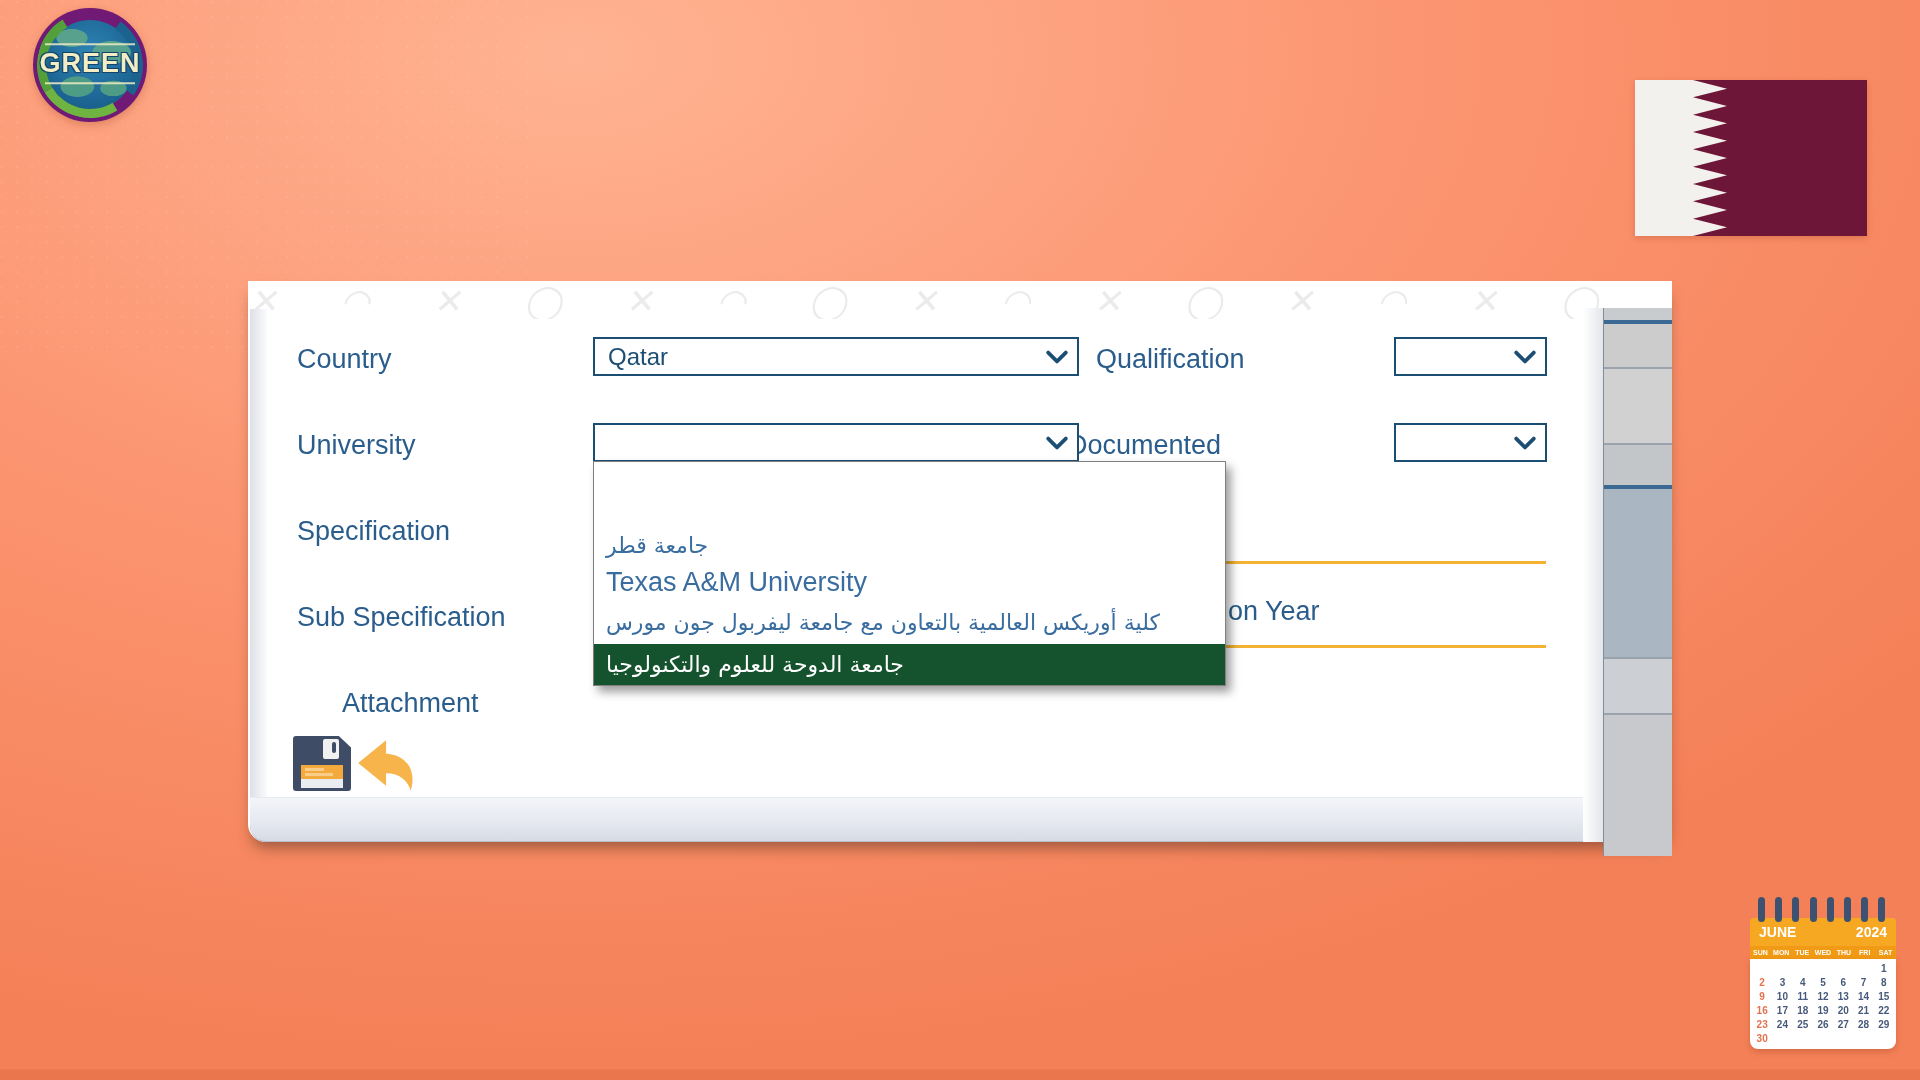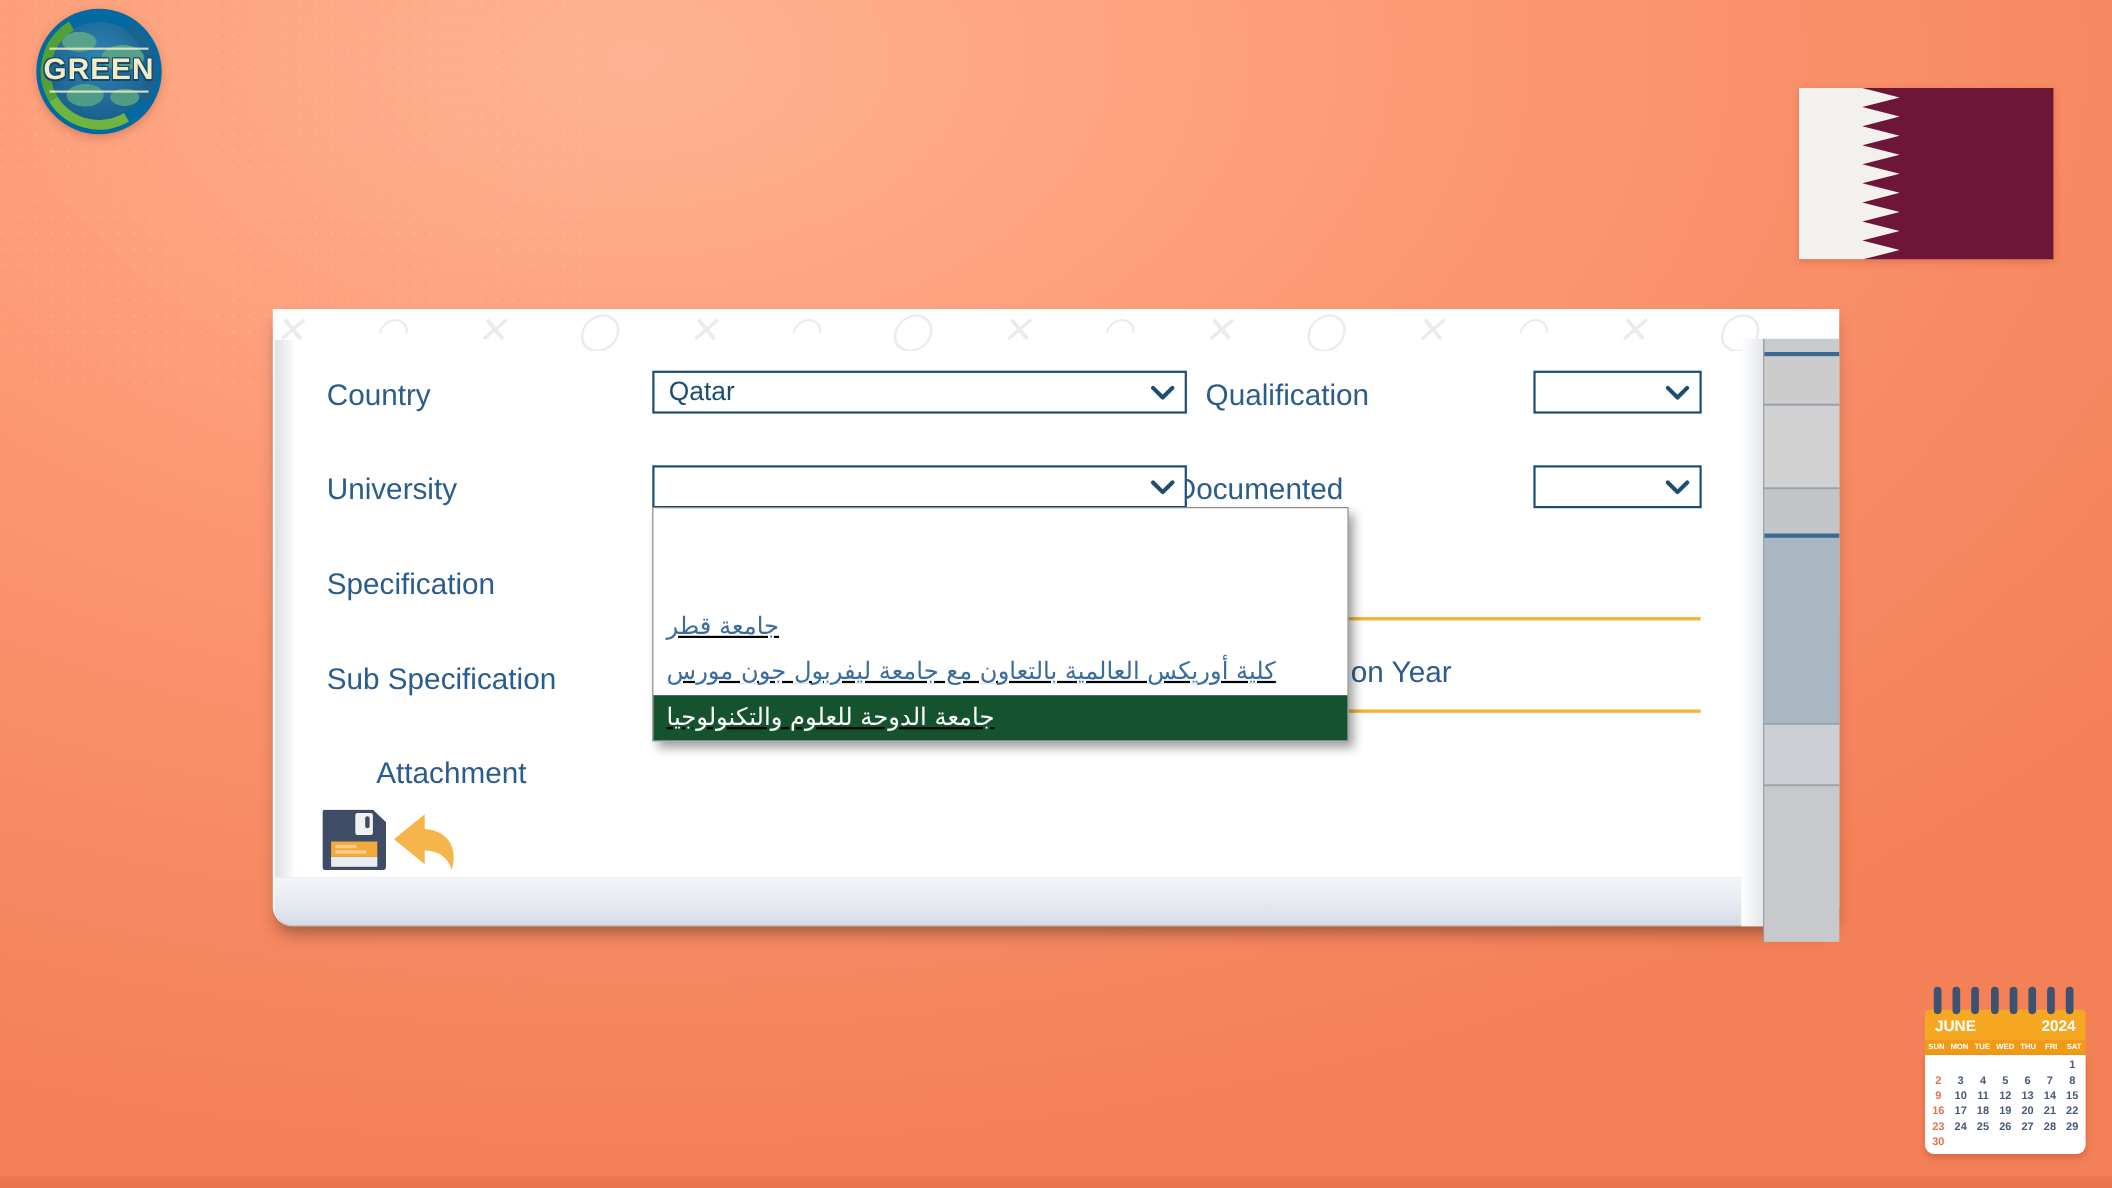--- a/index.html
+++ b/index.html
@@ -10,21 +10,21 @@
       radial-gradient(1700px 1000px at 30% 5%, #ffb392 0%, #fc9672 48%, #f48057 100%);
   }
 
   
   .texture { position: absolute; left: 0; top: 0; width: 540px; height: 360px;
     background-image: radial-gradient(circle at 2px 2px, rgba(255,255,255,.5) 1.2px, transparent 1.6px);
     background-size: 15px 15px; opacity: .16; }
 
   
   .logo { position: absolute; left: 33px; top: 8px; width: 114px; height: 114px;
-    background: #0369a1; border-radius: 50%; box-shadow: 0 3px 8px rgba(150,60,30,.30); }
+    background: #701a75; border-radius: 50%; box-shadow: 0 3px 8px rgba(150,60,30,.30); }
   .globe { position: absolute; inset: 12px; border-radius: 50%;
     background:
       radial-gradient(26px 15px at 30% 20%, #58a28d 58%, transparent 62%),
       radial-gradient(32px 19px at 74% 36%, #58a28d 58%, transparent 62%),
       radial-gradient(28px 17px at 36% 74%, #4e9b86 58%, transparent 62%),
       radial-gradient(22px 13px at 76% 76%, #4e9b86 58%, transparent 62%),
       radial-gradient(circle at 50% 38%, #2f85b5 0%, #1f6a99 55%, #155680 100%); }
   .arc { position: absolute; border-radius: 50%; border: 9px solid transparent; }
   .arc-green { inset: 4px; border-left-color: #53a03a; border-bottom-color: #6fb340; transform: rotate(14deg); }
   .arc-blue  { inset: 4px; border-right-color: #1c628f; border-top-color: rgba(28,98,143,.0); transform: rotate(-10deg); }
@@ -63,21 +63,21 @@
   .selectbox { position: absolute; height: 39px; background: #ffffff; border: 2px solid #1c4e74;
     display: flex; align-items: center; }
   .selectbox .val { padding-left: 13px; font-size: 24px; color: #1c4e74; }
   .chev { position: absolute; right: 9px; top: 50%; transform: translateY(-50%); width: 22px; height: 14px; }
 
   .orange-line { position: absolute; height: 3px; background: #f3b233; }
   .partial-year { position: absolute; color: #2a5d8c; font-size: 27px; }
 
   
   .dropdown { position: absolute; left: 593px; top: 461px; width: 633px; background: #ffffff;
-    border: 1px solid #7f7f7f; box-shadow: 5px 6px 9px rgba(0,0,0,.38); padding-top: 88px; text-decoration: underline; }
+    border: 1px solid #7f7f7f; box-shadow: 5px 6px 9px rgba(0,0,0,.38); padding-top: 64px; }
   .dd-item { font-family: "DejaVu Sans", sans-serif; color: #3a6d9f; font-size: 22px;
     padding-left: 12px; display: flex; align-items: center; height: 38px; white-space: nowrap; overflow: hidden; }
   .dd-item.latin { font-family: "Liberation Sans", sans-serif; font-size: 27px; height: 36px; }
   .dd-item.tall { height: 44px; }
   .dd-item.selected { background: #14532d; color: #ffffff; height: 41px; }
 
   
   .floppy { position: absolute; left: 293px; top: 736px; width: 58px; height: 55px; cursor: pointer; }
   .f-body { position: absolute; inset: 0; background: #3e4c66; border-radius: 3px;
     clip-path: polygon(0 0, 79% 0, 100% 21%, 100% 100%, 0 100%); }
@@ -177,20 +177,21 @@
     <path d="M2 2 L10 10 L18 2" fill="none" stroke="#1c4e74" stroke-width="3.4" stroke-linecap="round" stroke-linejoin="round"></path>
   </svg>
 </div>
 
 <div class="orange-line" style="left:1225px;top:561px;width:321px;"></div>
 <div class="partial-year" style="left:1228px;top:596px;">on Year</div>
 <div class="orange-line" style="left:1225px;top:645px;width:321px;"></div>
 
 <div class="dropdown">
     <div class="dd-item">جامعة قطر</div>
+    <div class="dd-item latin">Texas A&amp;M University</div>
     <div class="dd-item tall">كلية أوريكس العالمية بالتعاون مع جامعة ليفربول جون مورس</div>
     <div class="dd-item selected">جامعة الدوحة للعلوم والتكنولوجيا</div>
   </div>
 
 <div class="floppy">
   <div class="f-body"></div>
   <div class="f-shutter">
     <div class="f-notch"></div>
   </div>
   <div class="f-label">

